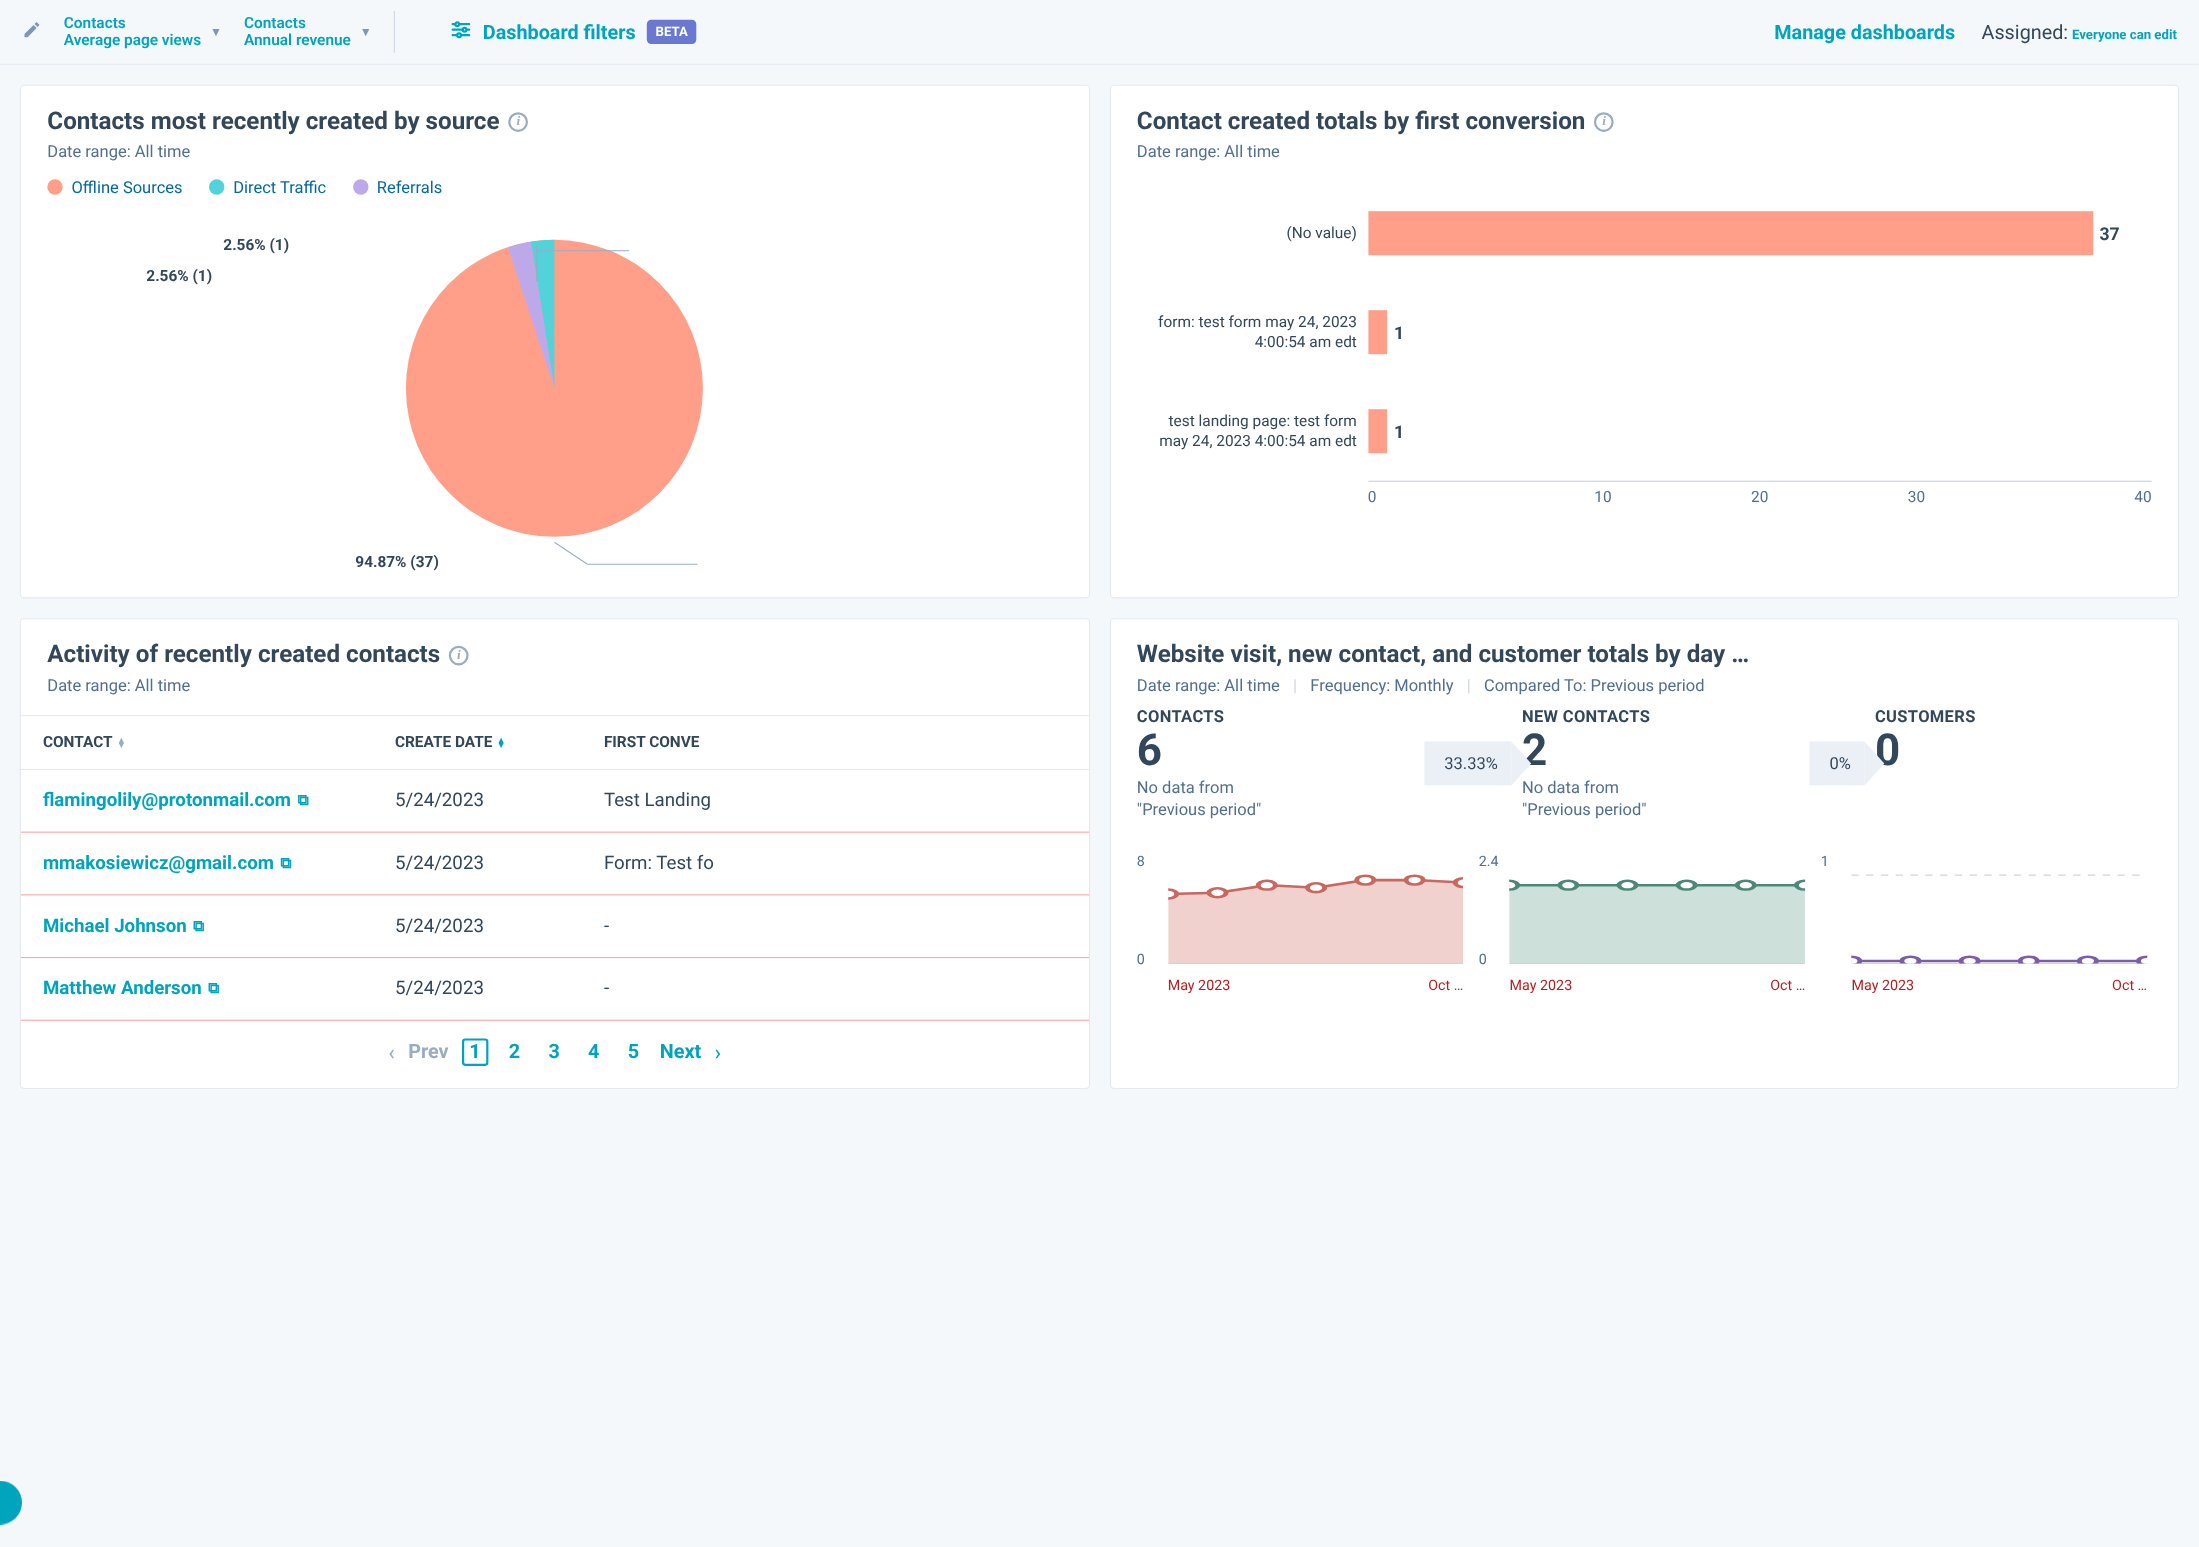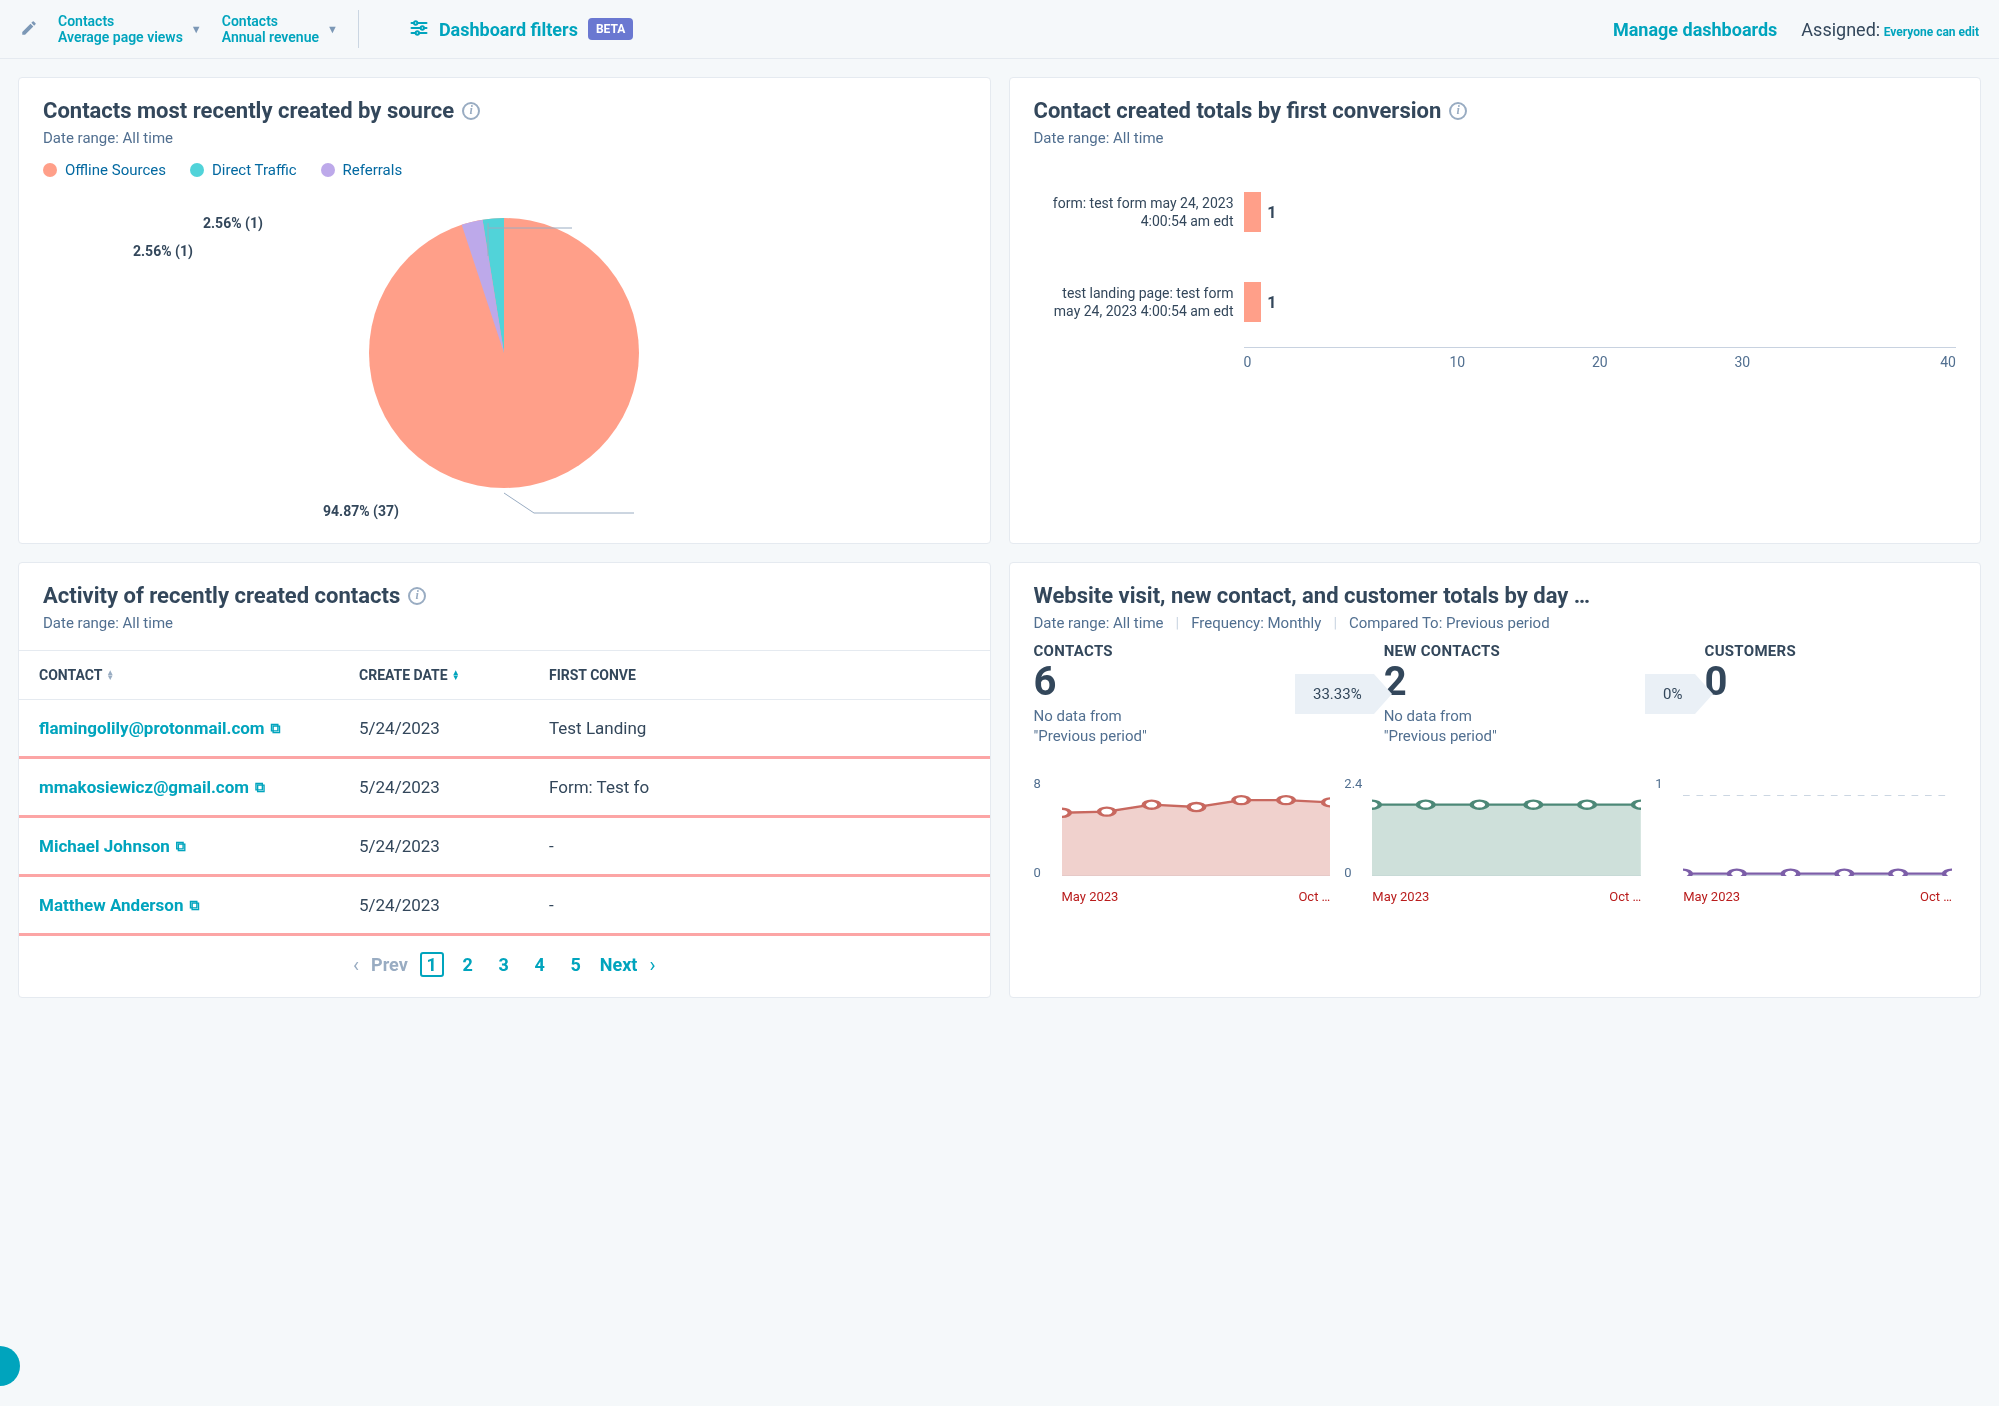--- a/index.html
+++ b/index.html
@@ -33,21 +33,21 @@
 .hbar-row .lbl { width: 210px; text-align: right; padding-right: 10px; font-size: 14px; color: #33475b; line-height: 1.3; }
 .hbar-row .barzone { flex: 1; height: 40px; display: flex; align-items: center; }
 .hbar-row .bar { height: 40px; background: #ff9f89; }
 .hbar-row .val { margin-left: 6px; font-weight: 700; font-size: 16px; }
 .x-axis { display: flex; margin-left: 210px; color: #516f90; font-size: 14px; border-top: 1px solid #c8d2e0; padding-top: 6px; }
 .x-axis span { flex: 1; text-align: center; }
 .x-axis span:first-child { text-align: left; }
 .x-axis span:last-child { text-align: right; }
 .table-head { display: grid; grid-template-columns: 320px 150px 1fr; padding: 16px 20px; border-top: 1px solid #e5eaf0; border-bottom: 1px solid #e5eaf0; margin: 18px -24px 0; font-weight: 700; font-size: 14px; color: #33475b; }
 .table-head .th { display: flex; align-items: center; gap: 4px; }
-.row { display: grid; grid-template-columns: 320px 150px 1fr; padding: 18px 20px; border-bottom: 3px solid #fca5a5; margin: 0 -24px; align-items: center; }
+.row { display: grid; grid-template-columns: 320px 150px 1fr; padding: 18px 20px; border-bottom: 1px solid #fca5a5; margin: 0 -24px; align-items: center; }
 .row .name { font-weight: 700; color: #00a4bd; font-size: 17px; display: flex; align-items: center; gap: 6px; }
 .row .date, .row .conv { font-size: 17px; color: #33475b; white-space: nowrap; overflow: hidden; }
 .ext-icon { color: #00a4bd; font-size: 14px; }
 .pager { display: flex; align-items: center; justify-content: center; gap: 12px; margin-top: 16px; font-size: 18px; }
 .pager .pnum { width: 24px; text-align: center; font-weight: 700; color: #00a4bd; cursor: pointer; }
 .pager .pnum.current { border: 2px solid #00a4bd; border-radius: 3px; }
 .pager .pprev { color: #99acc2; font-weight: 700; }
 .pager .pnext { color: #00a4bd; font-weight: 700; }
 .pager .chev { color: #99acc2; font-size: 20px; }
 .pager .chev.right { color: #00a4bd; }
@@ -159,20 +159,27 @@
   </div>
 
   <div class="card">
     <div class="card-title">
       <span>Contact created totals by first conversion</span>
       <span class="info-icon">i</span>
     </div>
     <div class="sub">Date range: All time</div>
     <div class="hbar-wrap">
       <div class="hbar-row">
+        <div class="lbl">(No value)</div>
+        <div class="barzone">
+            <div class="bar" style="width:92.5%"></div>
+            <span class="val">37</span>
+          </div>
+      </div>
+      <div class="hbar-row">
         <div class="lbl">form: test form may 24, 2023 4:00:54 am edt</div>
         <div class="barzone">
             <div class="bar" style="width:2.5%"></div>
             <span class="val">1</span>
           </div>
       </div>
       <div class="hbar-row">
         <div class="lbl">test landing page: test form may 24, 2023 4:00:54 am edt</div>
         <div class="barzone">
             <div class="bar" style="width:2.5%"></div>

